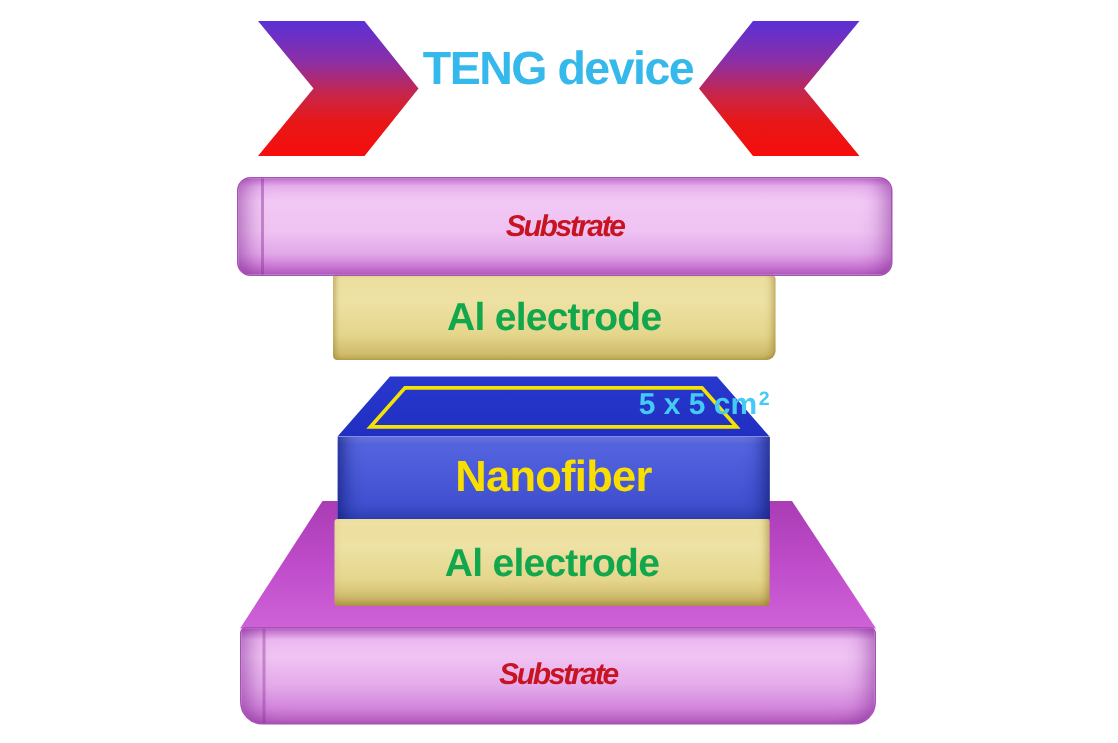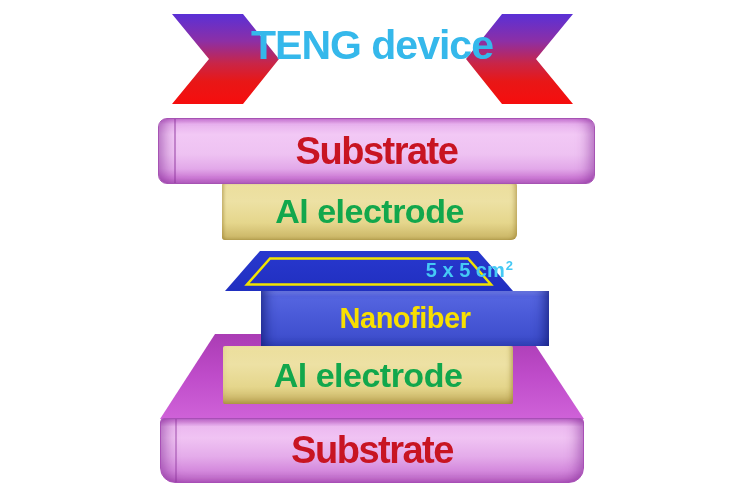--- a/index.html
+++ b/index.html
@@ -2,41 +2,41 @@
 <html><head>
 <meta charset="utf-8">
 <style>
   html,body{margin:0;padding:0;background:#fff;}
   .fig{position:relative;width:745px;height:495px;background:#fff;overflow:hidden;
        font-family:"Liberation Sans",sans-serif;font-weight:bold;}
   .abs{position:absolute;}
   .lbl{display:flex;align-items:center;justify-content:center;width:100%;height:100%;}
   
   .title{position:absolute;left:232px;top:27px;width:280px;text-align:center;
-         font-size:41px;line-height:37px;letter-spacing:-1px;color:#35b8eb;z-index:2;}
+         font-size:31px;line-height:37px;letter-spacing:-1px;color:#35b8eb;z-index:2;}
   
   .slab-substrate-top{position:absolute;left:158px;top:118px;width:437px;height:66px;border-radius:9px;
       background:linear-gradient(180deg,#cd7dd6 0%,#e8b2ee 8%,#f2c8f5 24%,#eec2f2 55%,#e2a8e9 78%,#cc79d4 92%,#b663c2 100%);
       border:1.5px solid #a653b3;box-sizing:border-box;z-index:2;
       box-shadow:inset 13px 0 14px -9px rgba(125,35,145,.6), inset -13px 0 14px -9px rgba(125,35,145,.6);}
   .slab-substrate-top::before{content:"";position:absolute;left:15px;top:0;bottom:0;width:1.5px;
       background:rgba(140,50,155,.45);}
-  .red-text{color:#c81422;font-size:38px;letter-spacing:-1.5px;}
-  .green-text{color:#12a74c;font-size:34px;letter-spacing:-0.5px;}
+  .red-text{color:#c81422;font-size:20px;letter-spacing:-1.5px;font-style:italic;}
+  .green-text{color:#12a74c;font-size:26px;letter-spacing:-0.5px;}
   
   .slab-electrode-top{position:absolute;left:222px;top:183px;width:295px;height:57px;z-index:1;border-radius:2px 3px 6px 3px;
       background:linear-gradient(180deg,#f2e6ac 0%,#ecdf9e 8%,#ede1a4 32%,#e5d68c 70%,#cfbb6c 93%,#c2ad5e 100%);
       box-shadow:inset 2px 0 3px rgba(140,110,30,.4), inset -4px 0 5px -2px rgba(140,110,30,.5);}
   .slab-electrode-bottom{position:absolute;left:223px;top:346px;width:290px;height:58px;z-index:3;border-radius:2px;
       background:linear-gradient(180deg,#f2e6ac 0%,#ecdf9e 8%,#ede1a4 32%,#e5d68c 70%,#cfbb6c 93%,#c2ad5e 100%);
       box-shadow:inset 0 -6px 8px -4px rgba(140,110,30,.5), inset -4px 0 5px -2px rgba(140,110,30,.45);}
   
   .nano-front{position:absolute;left:225px;top:291px;width:288px;height:55px;z-index:4;
       background:linear-gradient(180deg,#7583ee 0%,#5565e0 10%,#4a5ad8 45%,#4050cf 80%,#3545bd 100%);
-      box-shadow:inset 11px 0 13px -8px rgba(18,28,118,.9), inset -11px 0 13px -8px rgba(18,28,118,.9);margin-left:36px;}
+      box-shadow:inset 11px 0 13px -8px rgba(18,28,118,.9), inset -11px 0 13px -8px rgba(18,28,118,.9);}
   .yellow-text{color:#f8df00;font-size:29px;letter-spacing:-0.5px;}
   .area-label{position:absolute;left:225px;top:257px;width:288px;height:26px;z-index:5;
       display:flex;align-items:center;justify-content:flex-end;
       color:#45c9f5;font-size:20px;}
   .area-label sup{font-size:13px;position:relative;top:-5px;margin-left:1px;}
   
   .slab-substrate-bottom{position:absolute;left:160px;top:418px;width:424px;height:65px;z-index:2;
       border-radius:4px 4px 15px 15px;box-sizing:border-box;
       background:linear-gradient(180deg,#c06bca 0%,#ecb9f0 12%,#f0c3f3 30%,#e4abea 60%,#d489dd 82%,#c06cc9 95%,#b35cc0 100%);
       border:1.5px solid #a84fb6;

